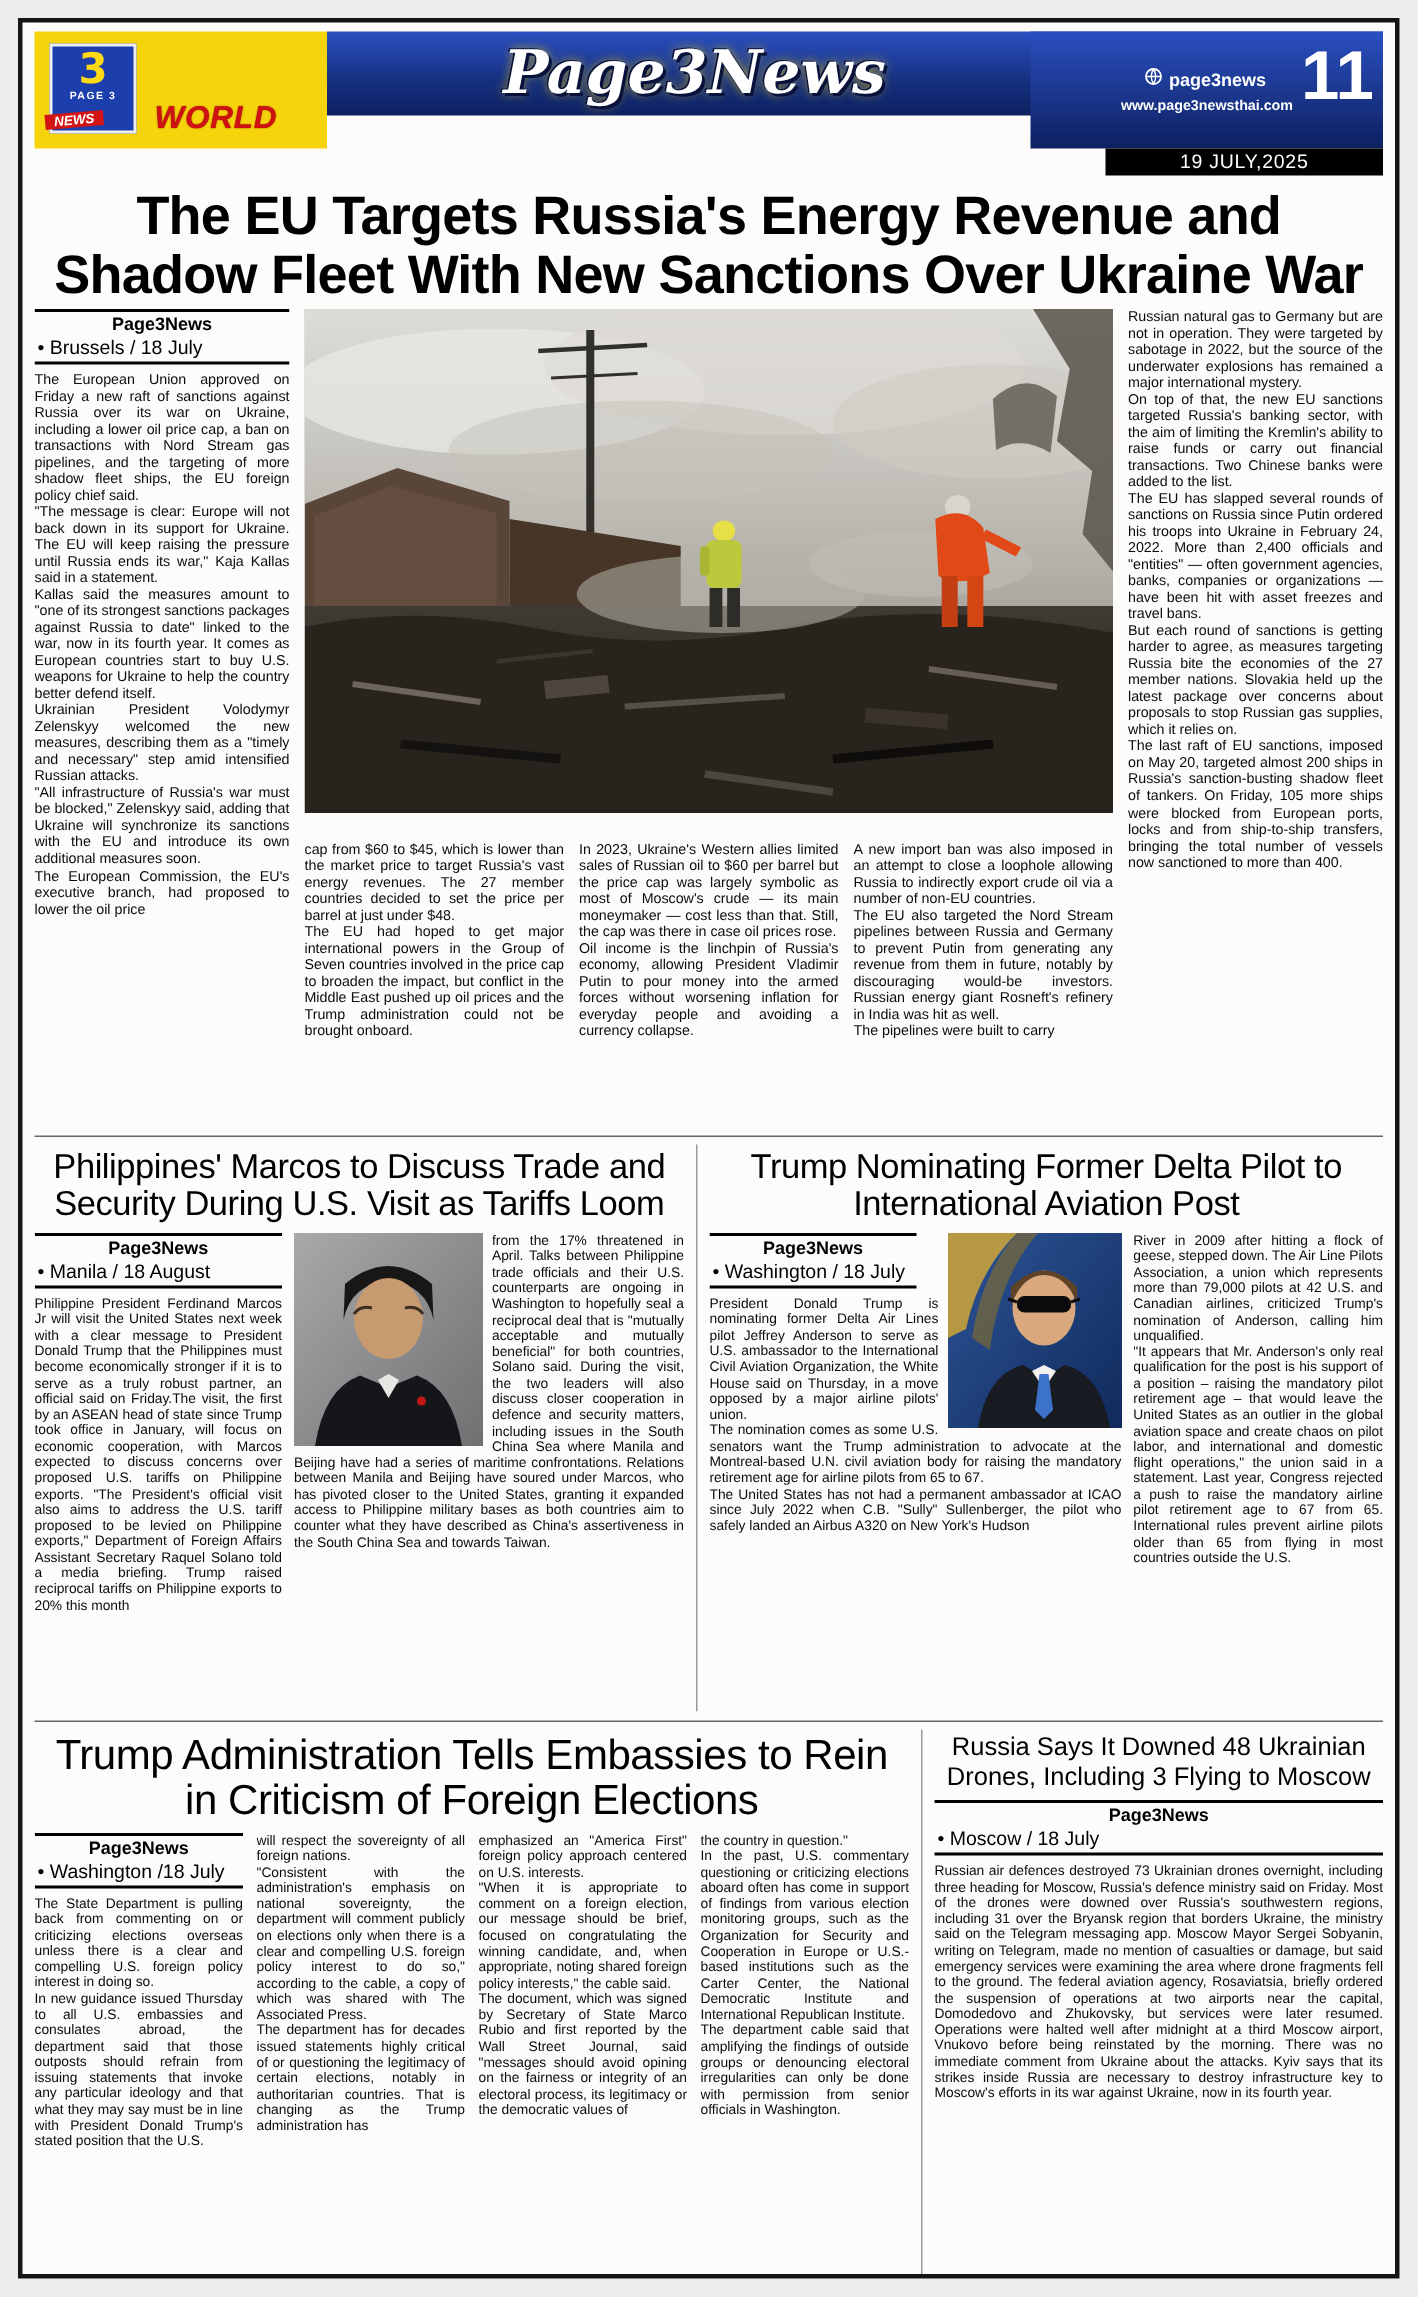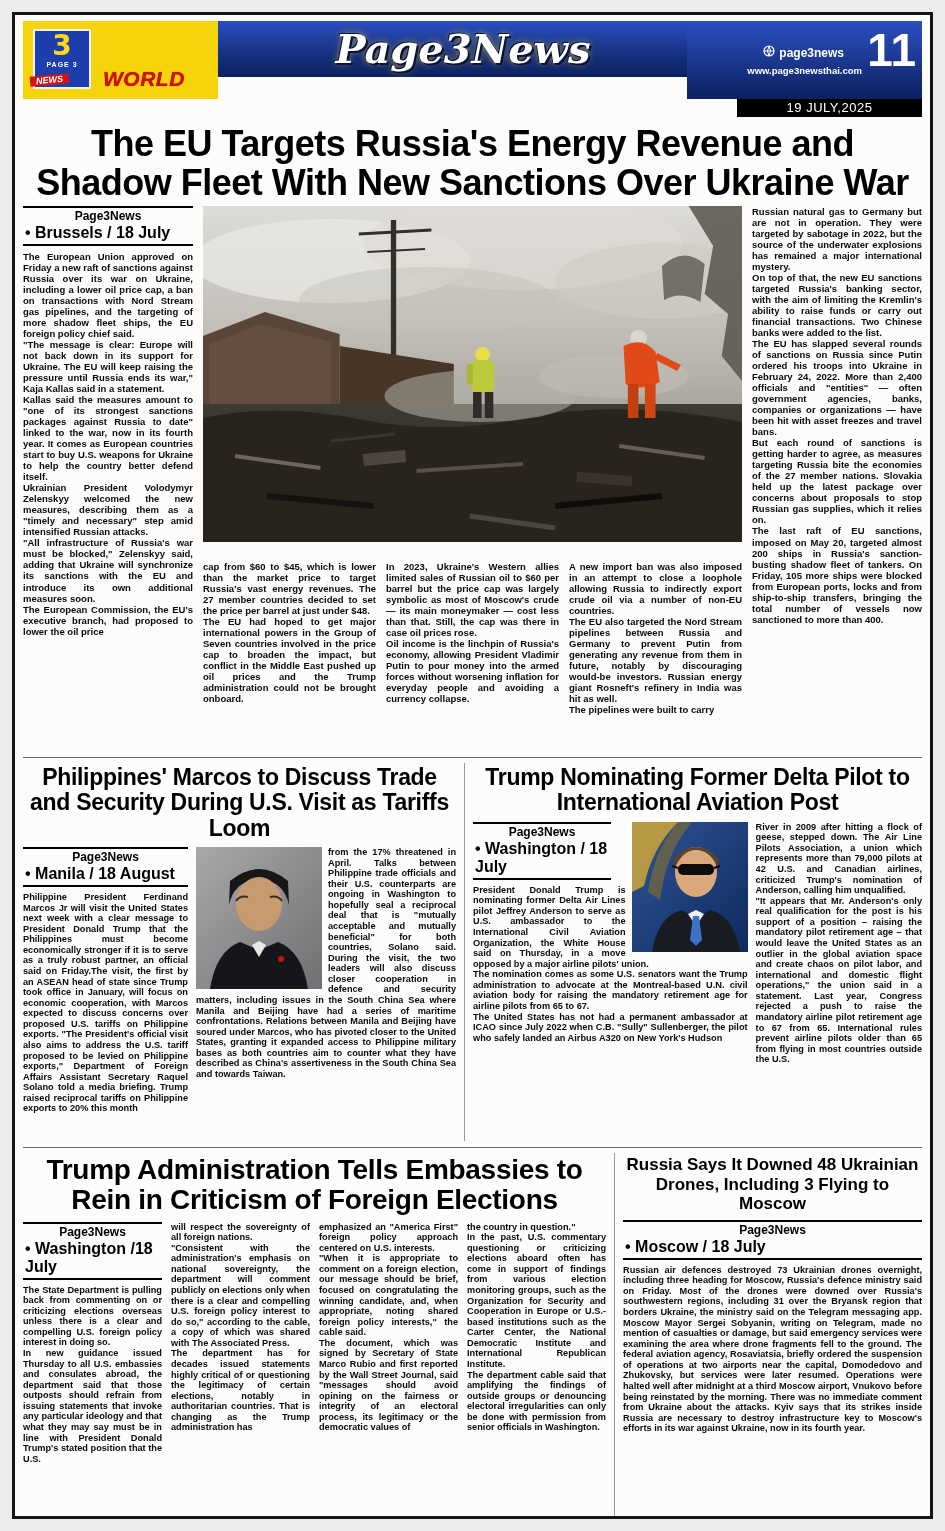--- a/index.html
+++ b/index.html
@@ -36,30 +36,30 @@
   .mh-pagenum { position:absolute; right:6px; top:6px; font-size:46px; font-weight:700; color:#fff; line-height:1; }
   .mh-social { position:absolute; right:78px; top:24px; color:#fff; font-size:12px; font-weight:700;
                display:flex; align-items:center; gap:4px; }
   .mh-site { position:absolute; right:60px; top:44px; color:#fff; font-size:9.5px; font-weight:700; }
   .mh-date { position:absolute; right:0; top:78px; width:185px; height:18px; background:#000; color:#fff;
              font-size:13px; font-weight:400; text-align:center; line-height:18px; letter-spacing:.5px; }
 
   
   .main-headline { margin:8px 0 2px; text-align:center; font-size:36px; font-weight:800; line-height:1.07;
                    color:#000; letter-spacing:-.5px; }
-  h2 { margin:2px 0 6px; text-align:center; font-weight:700; color:#000; }
+  h2 { margin:2px 0 6px; text-align:center; font-weight:400; color:#000; }
   .h-md { font-size:23px; line-height:1.1; letter-spacing:-.3px; }
   .h-lg { font-size:28px; line-height:1.08; letter-spacing:-.3px; }
   .h-sm { font-size:17px; line-height:1.15; }
 
   .byline { border-top:2px solid #000; border-bottom:2px solid #000; padding:1px 2px 2px; margin-bottom:5px; }
   .agency { text-align:center; font-weight:700; font-size:12px; }
-  .dateline { font-weight:700; font-size:16px; margin-top:1px; }
-
-  .body-text { font-size:9.5px; line-height:1.16; text-align:justify; white-space:pre-line; color:#0a0a0a;font-weight:bold; }
+  .dateline { font-weight:400; font-size:13px; margin-top:1px; }
+
+  .body-text { font-size:9.5px; line-height:1.16; text-align:justify; white-space:pre-line; color:#0a0a0a; }
   .sm { font-size:9.2px; line-height:1.15; }
 
   
   .lead-body { display:flex; gap:10px; height:545px; overflow:hidden; margin-top:4px; }
   .lead-col { width:170px; flex:none; overflow:hidden; }
   .lead-center { flex:1; display:flex; flex-direction:column; gap:19px; overflow:hidden; }
   .photo { overflow:hidden; background:#888; }
   .fire-photo { height:336px; flex:none; }
   .photo svg { width:100%; height:100%; display:block; }
   .lead-three { display:flex; gap:10px; flex:1; overflow:hidden; }

